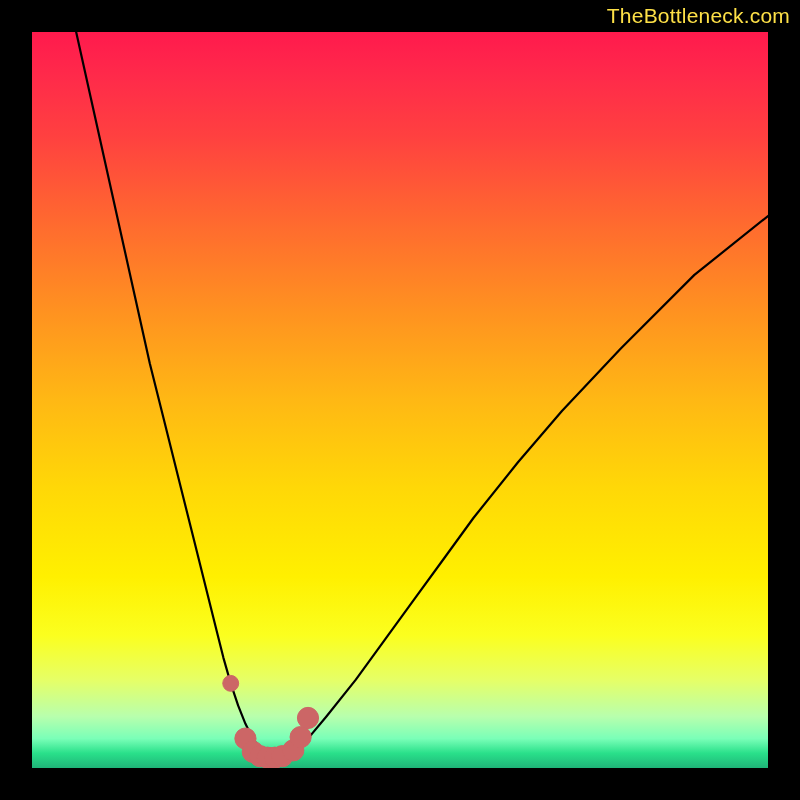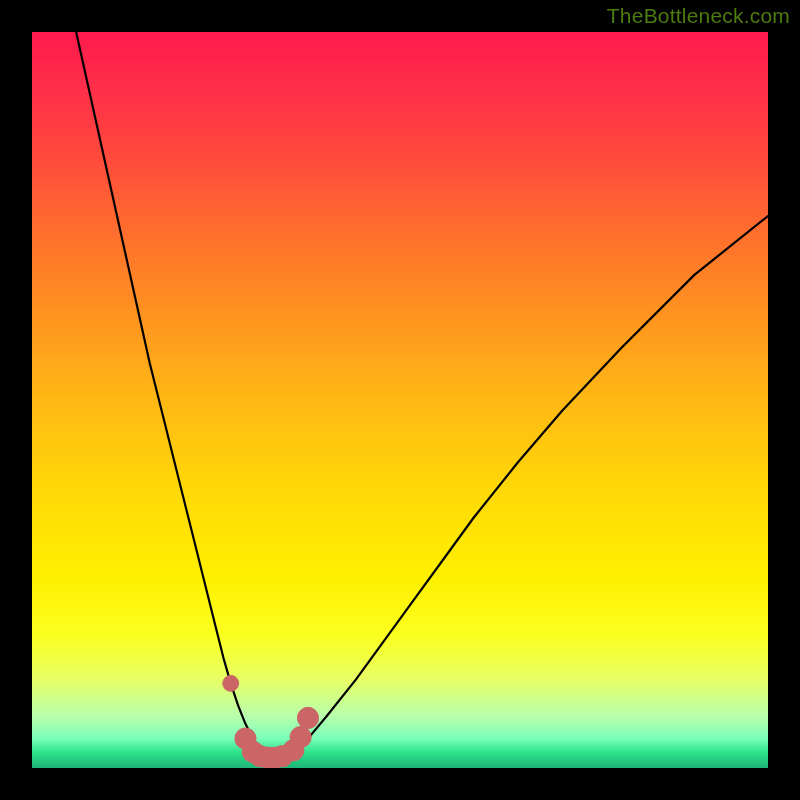--- a/index.html
+++ b/index.html
@@ -47,21 +47,21 @@
   .plot-svg {
     position: absolute;
     inset: 0;
     width: 100%;
     height: 100%;
   }
   .attribution {
     position: absolute;
     top: 4px;
     right: 10px;
-    color: #4d7c0f;
+    color: #fde047;
     font-size: 21px;
     letter-spacing: 0.2px;
     font-weight: 400;
   }
 </style>
 </head>
 <body>
 
 <div class="stage">
   <div class="attribution">TheBottleneck.com</div>

